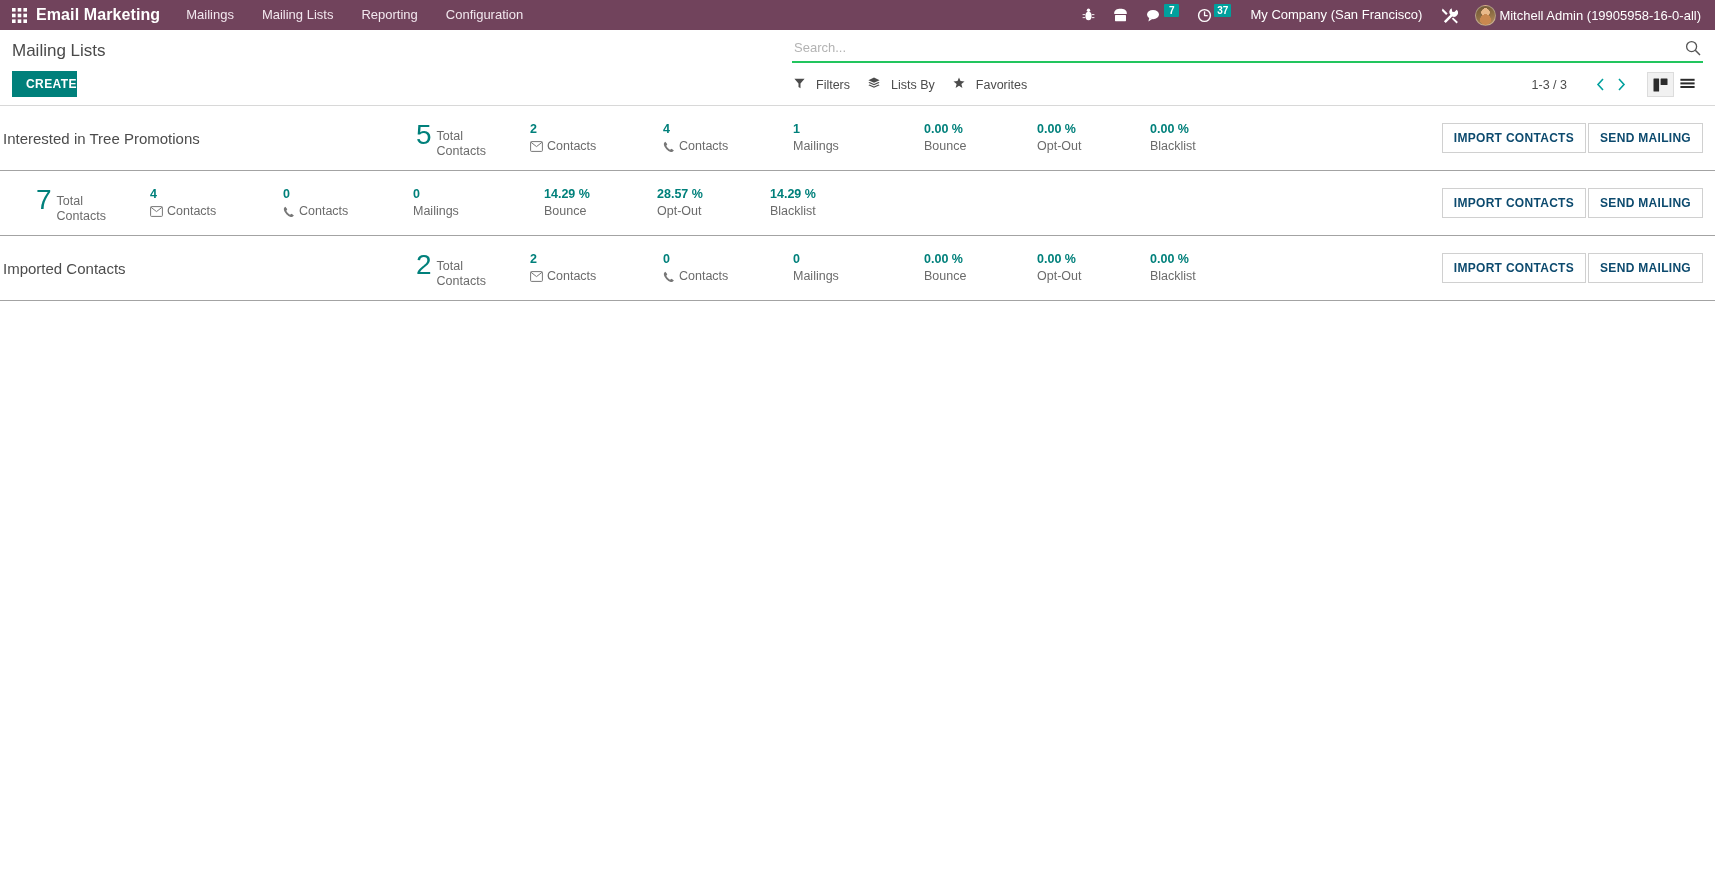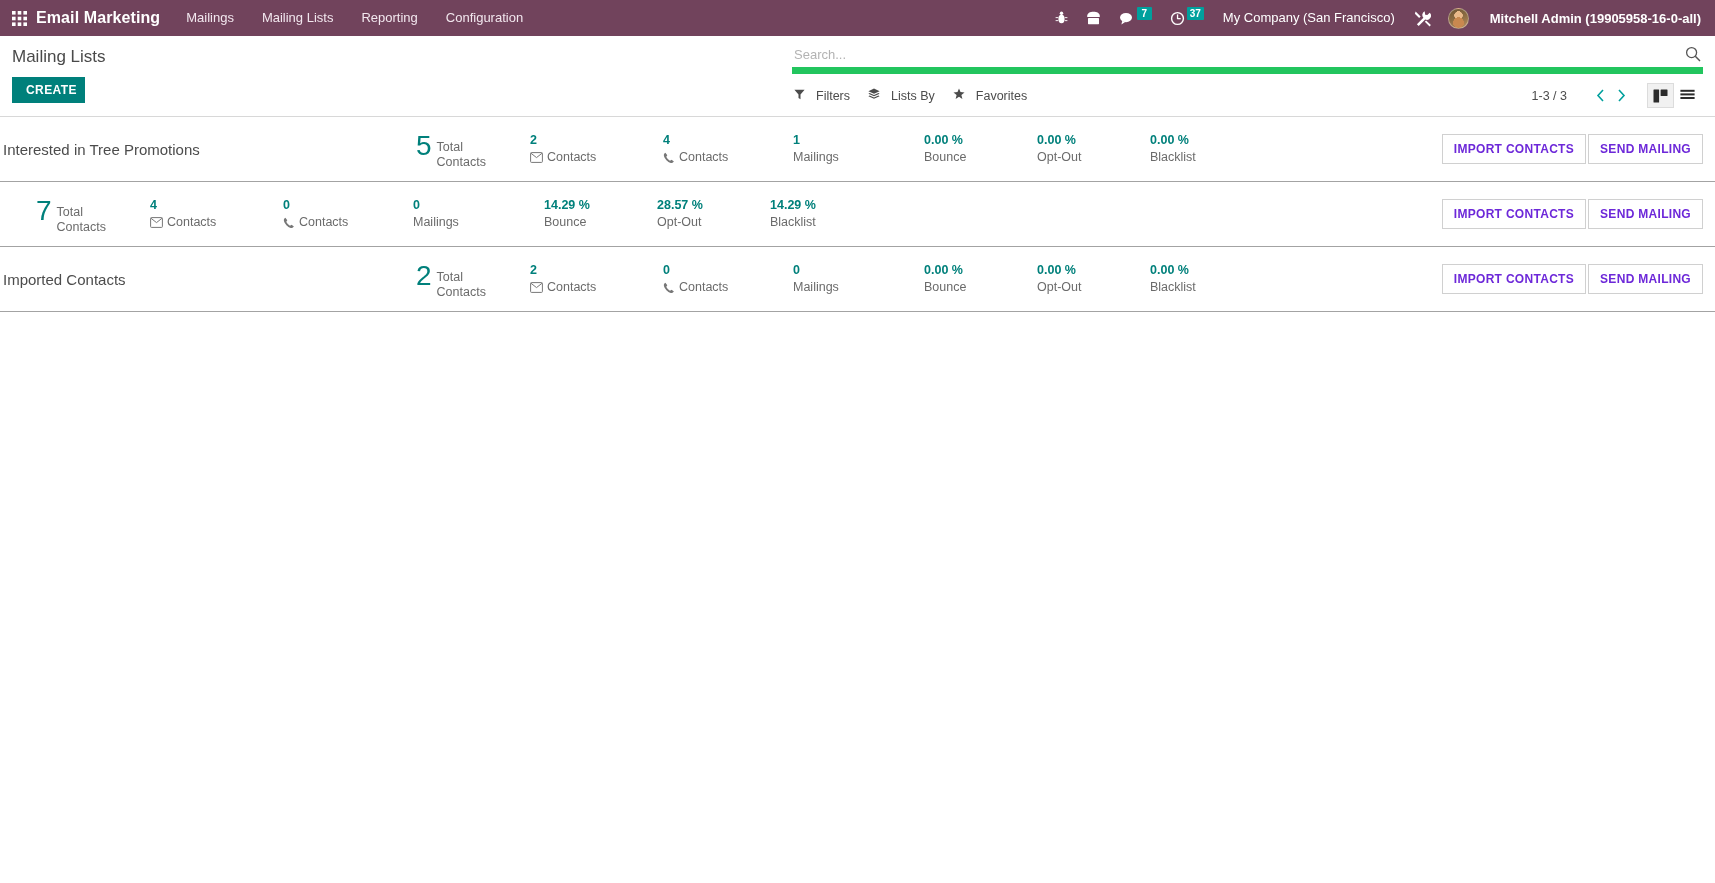--- a/index.html
+++ b/index.html
@@ -7,21 +7,21 @@
     margin: 0; padding: 0;
     width: 1715px; height: 883px;
     background: #ffffff;
     font-family: "Liberation Sans", sans-serif;
     color: #4c4c4c;
     overflow: hidden;
   }
 
   
   .navbar {
-    height: 36px;
+    height: 30px;
     background: #71435c;
     display: flex;
     align-items: center;
     padding: 0 10px 0 6px;
     color: #ffffff;
     font-size: 13px;
     white-space: nowrap;
   }
   .apps-grid {
     width: 26px; height: 26px;
@@ -74,22 +74,21 @@
     padding: 0 10px;
     font-size: 13px;
     color: #ffffff;
     cursor: pointer;
     line-height: 36px;
   }
   .user-menu {
     display: flex; align-items: center;
     padding: 0 4px 0 8px;
     cursor: pointer;
-    gap: 21px;
-    font-weight: bold;
+    gap: 3px;
   }
   .avatar {
     width: 21px; height: 21px;
     border-radius: 50%;
     background:
       radial-gradient(circle at 50% 72%, #c9884f 0 32%, transparent 33%),
       radial-gradient(circle at 50% 34%, #e9b98a 0 26%, transparent 27%),
       linear-gradient(160deg, #6e5433 0%, #8a6b42 45%, #b98e5d 100%);
     border: 1px solid rgba(255,255,255,.35);
     flex: none;
@@ -114,31 +113,31 @@
     line-height: 22px;
     margin-bottom: 9px;
   }
   .btn-create {
     display: inline-block;
     background: #00807b;
     color: #ffffff;
     font-size: 12px;
     font-weight: 700;
     letter-spacing: .4px;
-    padding: 6px 8px 6px 14px;
+    padding: 6px 0 6px 14px;
     border: none;
     cursor: pointer;
     font-family: "Liberation Sans", sans-serif;
   }
 
   .cp-right { flex: 1 1 auto; padding-top: 6px; }
   .searchbar {
     display: flex;
-    align-items: flex-end;
-    border-bottom: 7px solid #22c55e;
+    align-items: flex-start;
+    border-bottom: 2px solid #22c55e;
     padding: 4px 2px 5px 2px;
   }
   .search-input {
     flex: 1 1 auto;
     border: none;
     outline: none;
     font-size: 13px;
     color: #4c4c4c;
     font-family: "Liberation Sans", sans-serif;
     background: transparent;
@@ -247,21 +246,21 @@
   .w-phone  { width: 130px; }
   .w-mailings { width: 131px; }
   .w-bounce { width: 113px; }
   .w-optout { width: 113px; }
   .w-black  { width: 100px; }
   .row-spacer { flex: 1 1 auto; }
   .row-actions { display: flex; align-items: center; gap: 2px; flex: none; }
   .btn-outline {
     background: #ffffff;
     border: 1px solid #d0d0d0;
-    color: #6d28d9;
+    color: #0c4a6e;
     font-size: 12px;
     font-weight: 700;
     letter-spacing: .3px;
     padding: 7px 11px;
     cursor: pointer;
     font-family: "Liberation Sans", sans-serif;
     white-space: nowrap;
   }
   .icon-inline { display: inline-flex; align-items: center; color: #777; }
 </style>

